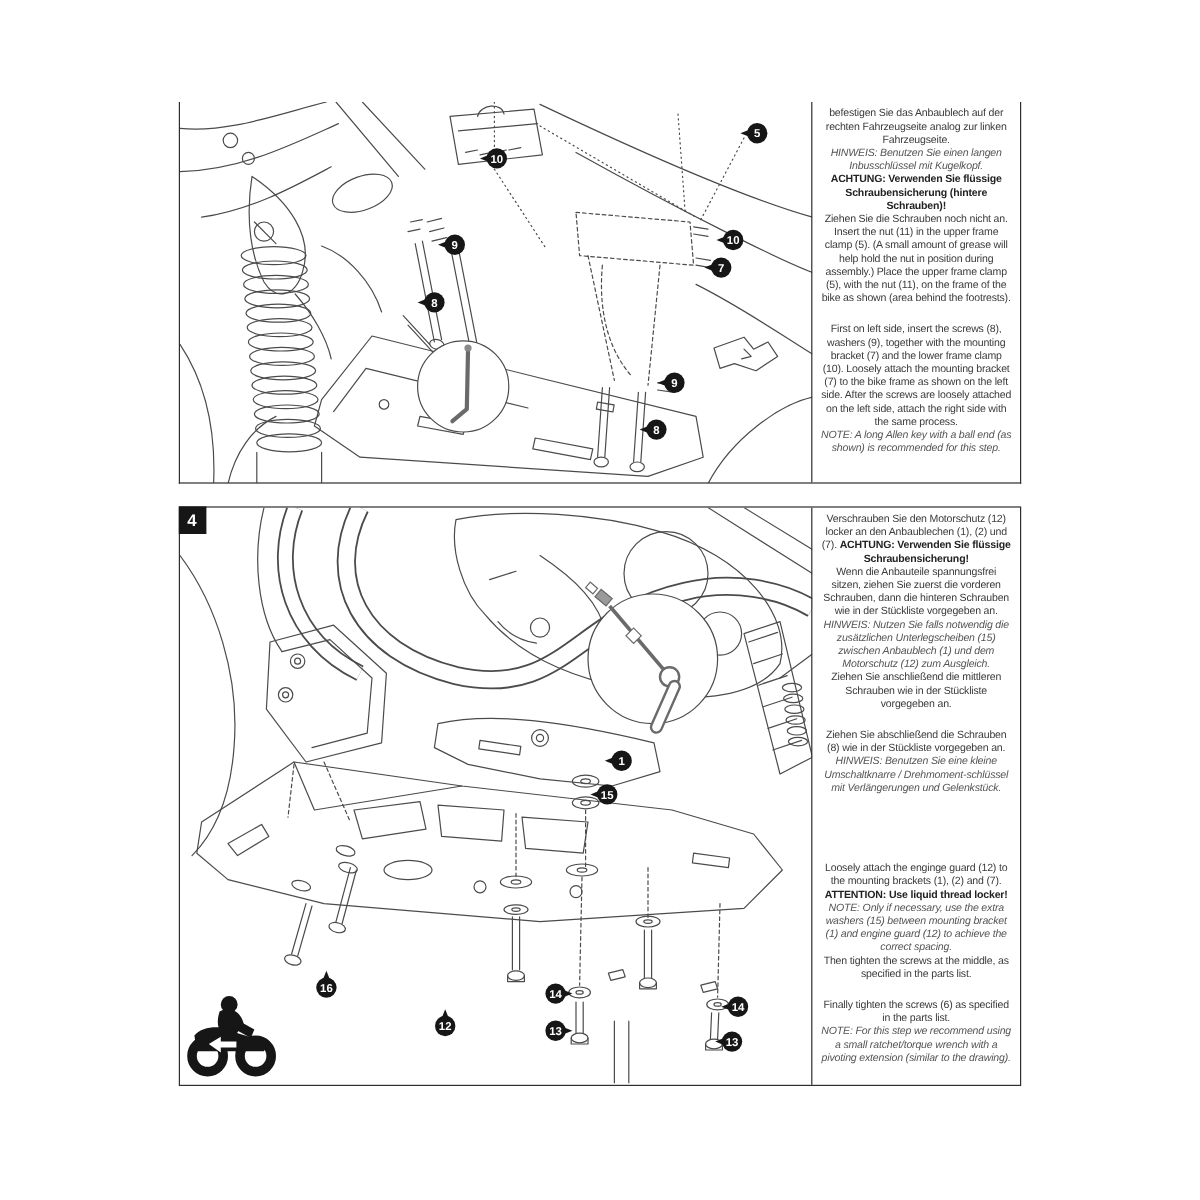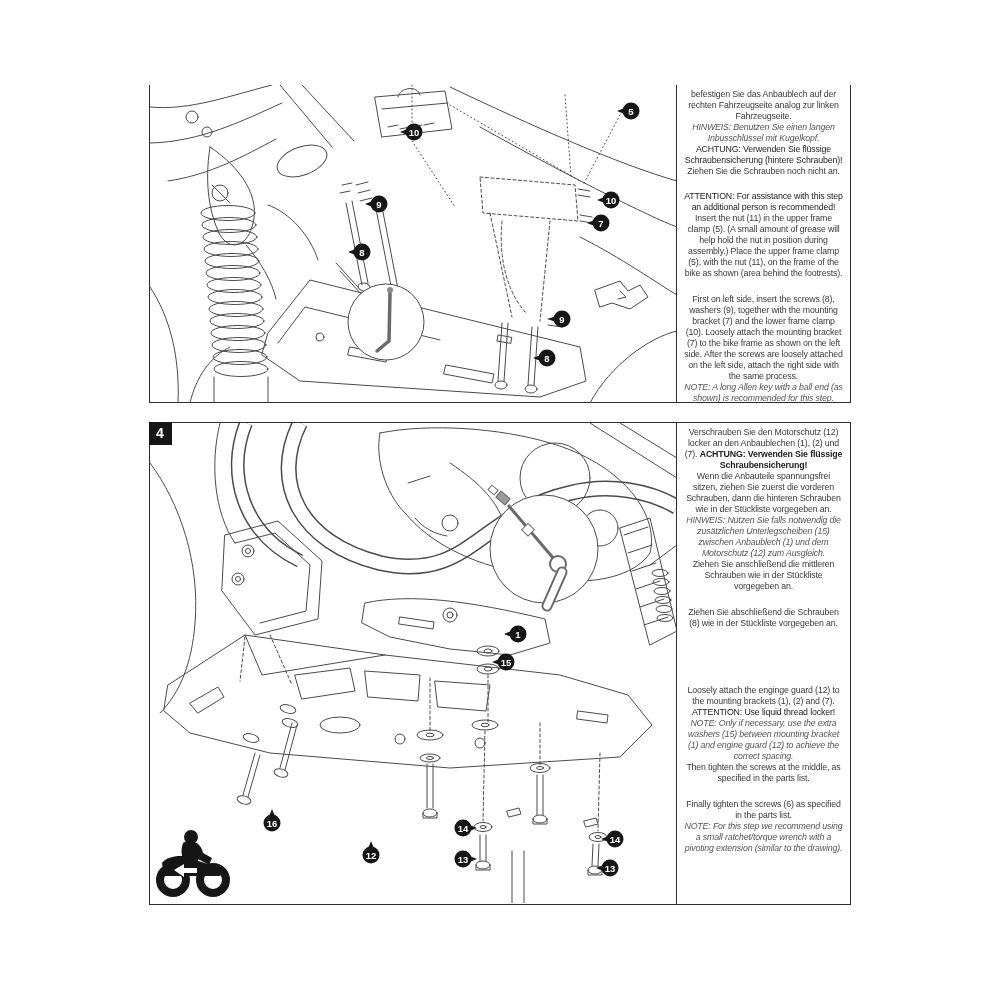--- a/index.html
+++ b/index.html
@@ -20,21 +20,21 @@
     border:1.5px solid #2e2e2e;
   }
   .art{position:absolute;left:0;top:0;overflow:hidden;}
   .textcol{
     position:absolute;right:0;top:0;bottom:0;width:174px;
     border-left:1.5px solid #2e2e2e;
     padding:4px 7px 4px 7px;box-sizing:border-box;
     overflow:hidden;
   }
   .t{margin:0;font-size:8.8px;line-height:11px;letter-spacing:-0.15px;color:#3a3a3a;text-align:center;}
-  .t.b{font-weight:normal;color:#222;}
+  .t.b{font-weight:bold;color:#222;}
   .t.it{font-style:italic;color:#555;}
   .gap-s{margin-top:15px;}
   .gap-m{margin-top:14px;}
   .gap-l{margin-top:56px;}
   .step-badge{
     position:absolute;left:-1.5px;top:-1.5px;width:23px;height:23px;
     background:#161616;color:#fff;font-weight:bold;font-size:14px;
     display:flex;align-items:center;justify-content:center;z-index:5;
   }
   svg{display:block;}
@@ -205,21 +205,20 @@
         <text x="397" y="276.5">8</text>
       </g>
     </svg>
   </div>
 
   <div class="textcol">
     <p class="t">befestigen Sie das Anbaublech auf der rechten Fahrzeugseite analog zur linken Fahrzeugseite.</p>
     <p class="t it">HINWEIS: Benutzen Sie einen langen Inbusschlüssel mit Kugelkopf.</p>
     <p class="t b">ACHTUNG: Verwenden Sie flüssige Schraubensicherung (hintere Schrauben)!</p>
     <p class="t">Ziehen Sie die Schrauben noch nicht an.</p>
-    <p class="t b gap-m">ATTENTION: For assistance with this step an additional person is recommended!</p>
     <p class="t">Insert the nut (11) in the upper frame clamp (5). (A small amount of grease will help hold the nut in position during assembly.) Place the upper frame clamp (5), with the nut (11), on the frame of the bike as shown (area behind the footrests).</p>
     <p class="t gap-s">First on left side, insert the screws (8), washers (9), together with the mounting bracket (7) and the lower frame clamp (10). Loosely attach the mounting bracket (7) to the bike frame as shown on the left side. After the screws are loosely attached on the left side, attach the right side with the same process.</p>
     <p class="t it">NOTE: A long Allen key with a ball end (as shown) is recommended for this step.</p>
 
   </div>
 </section>
 
 <section class="panel panel-bottom">
   <div class="step-badge">4</div>
 
@@ -404,20 +403,21 @@
       </g>
     </svg>
   </div>
 
   <div class="textcol">
     <p class="t"><span>Verschrauben Sie den Motorschutz (12) locker an den Anbaublechen (1), (2) und (7). </span><span class="b" style="font-weight:bold;color:#222;">ACHTUNG: Verwenden Sie flüssige Schraubensicherung!</span></p>
     <p class="t">Wenn die Anbauteile spannungsfrei sitzen, ziehen Sie zuerst die vorderen Schrauben, dann die hinteren Schrauben wie in der Stückliste vorgegeben an.</p>
     <p class="t it">HINWEIS: Nutzen Sie falls notwendig die zusätzlichen Unterlegscheiben (15) zwischen Anbaublech (1) und dem Motorschutz (12) zum Ausgleich.</p>
     <p class="t">Ziehen Sie anschließend die mittleren Schrauben wie in der Stückliste vorgegeben an.</p>
     <p class="t gap-s">Ziehen Sie abschließend die Schrauben (8) wie in der Stückliste vorgegeben an.</p>
+    <p class="t it">HINWEIS: Benutzen Sie eine kleine Umschaltknarre / Drehmoment-schlüssel mit Verlängerungen und Gelenkstück.</p>
     <p class="t gap-l">Loosely attach the enginge guard (12) to the mounting brackets (1), (2) and (7).</p>
     <p class="t b">ATTENTION: Use liquid thread locker!</p>
     <p class="t it">NOTE: Only if necessary, use the extra washers (15) between mounting bracket (1) and engine guard (12) to achieve the correct spacing.</p>
     <p class="t">Then tighten the screws at the middle, as specified in the parts list.</p>
     <p class="t gap-s">Finally tighten the screws (6) as specified in the parts list.</p>
     <p class="t it">NOTE: For this step we recommend using a small ratchet/torque wrench with a pivoting extension (similar to the drawing).</p>
   </div>
 </section>
 
 </body></html>

